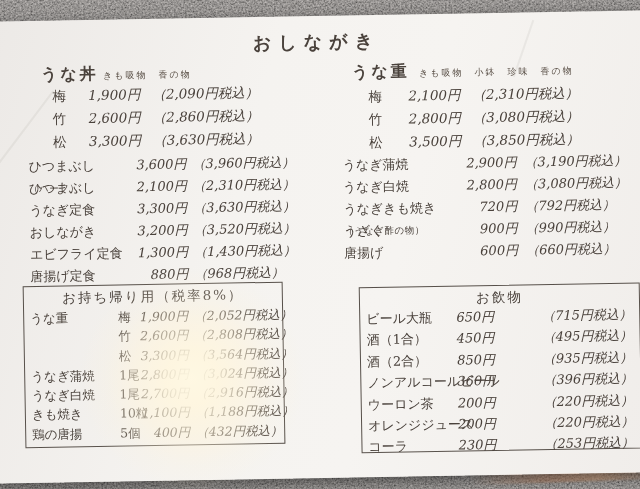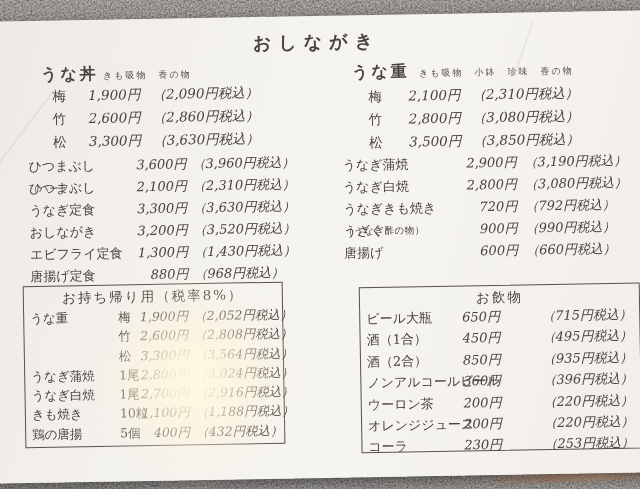--- a/index.html
+++ b/index.html
@@ -61,21 +61,21 @@
   .box-heading{text-align:center;font-size:13.5px;letter-spacing:2px;padding-top:3px;}
   .takeout-box{left:36px;top:265px;width:258px;height:160px;}
   .takeout-rows{position:absolute;left:0;top:24px;width:100%;}
   .t-row .t-name{left:6px;}
   .t-row .t-variant{left:94px;}
   .t-row .t-price{left:114px;width:50px;text-align:right;}
   .t-row .t-tax{left:170px;}
   .drinks-box{left:372px;top:272px;width:279px;height:164px;}
   .drinks-rows{position:absolute;left:0;top:22px;width:100%;}
   .d-row .d-name{left:6px;}
-  .d-row .d-price{left:102px;width:56px;text-align:left;}
+  .d-row .d-price{left:87px;width:56px;text-align:center;}
   .d-row .d-tax{left:182px;}
   .glare{
     position:absolute;left:86px;top:243px;width:235px;height:235px;z-index:6;pointer-events:none;
     background:radial-gradient(circle at 50% 50%,
       rgba(255,248,226,0.97) 0%,
       rgba(255,246,222,0.88) 16%,
       rgba(255,244,218,0.5) 36%,
       rgba(252,242,216,0.18) 52%,
       rgba(250,240,215,0) 68%);
   }

